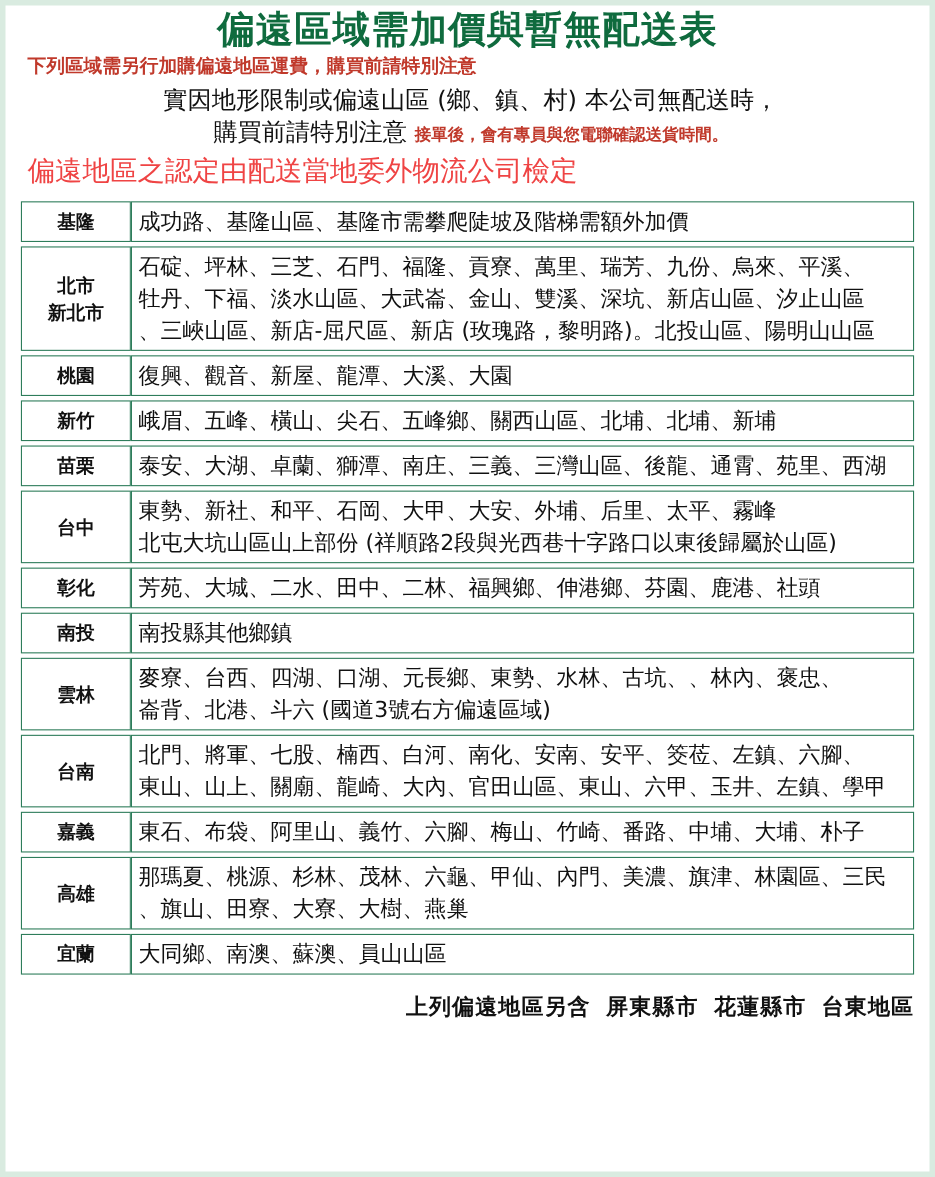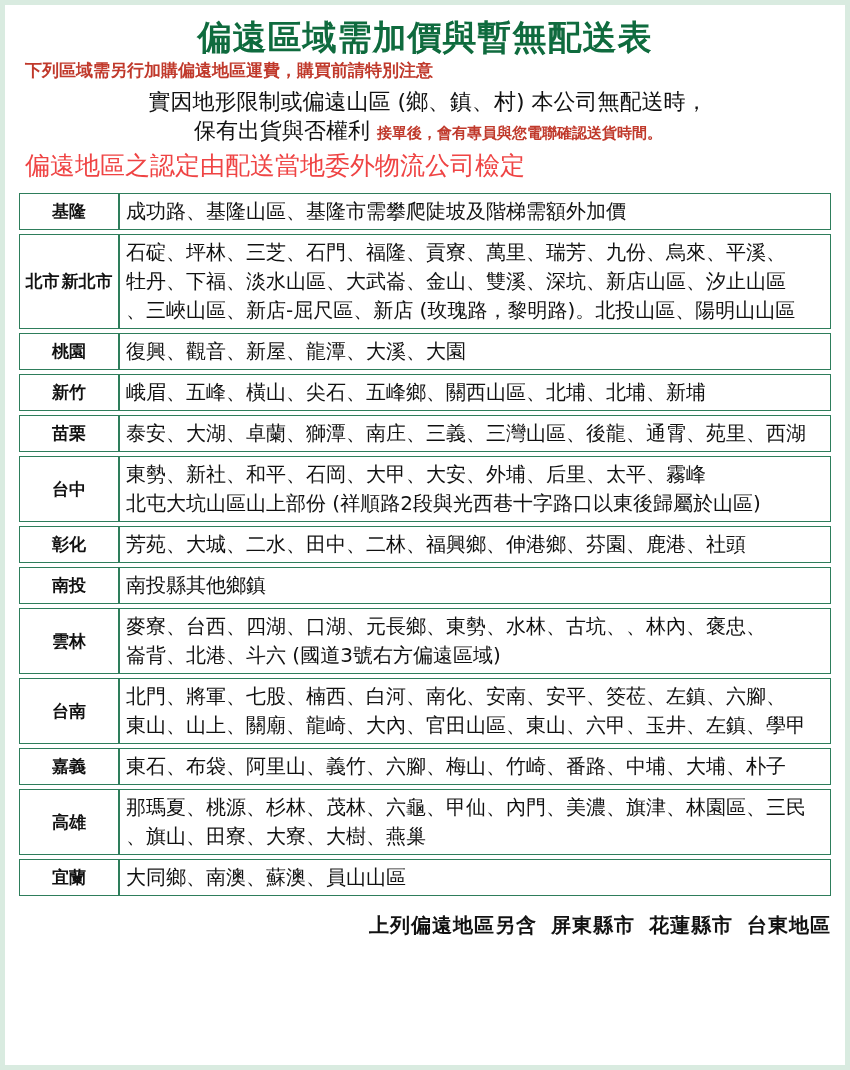--- a/index.html
+++ b/index.html
@@ -22,21 +22,21 @@
     border: 5px solid #d9ebe0;
     background: #ffffff;
     padding: 0 14px;
   }
   .title {
     text-align: center;
     font-size: 34px;
     font-weight: bold;
     color: #0f6b3e;
     letter-spacing: 1px;
-    margin-top: 14px;
+    margin-top: 4px;
     margin-bottom: 4px;
     line-height: 1.1;
   }
   .subtitle {
     font-size: 17px;
     font-weight: bold;
     color: #c0392b;
     margin: 4px 0 6px 6px;
     line-height: 1.2;
   }
@@ -84,20 +84,21 @@
     line-height: 1.45;
     color: #111111;
     letter-spacing: 0px;
   }
   td.areas .line {
     display: block;
     white-space: nowrap;
   }
   .region-stack {
     display: flex;
+    flex-direction: column;
     gap: 2px;
     align-items: center;
     justify-content: center;
   }
   .footer {
     text-align: right;
     font-size: 20px;
     font-weight: bold;
     color: #111111;
     margin-top: 12px;
@@ -112,21 +113,21 @@
 <body>
 
 <div class="page">
 
   <div class="title">偏遠區域需加價與暫無配送表</div>
 
   <div class="subtitle">下列區域需另行加購偏遠地區運費，購買前請特別注意</div>
 
   <div class="para">實因地形限制或偏遠山區 (鄉、鎮、村) 本公司無配送時，</div>
   <div class="para">
-    <span>保有出貨與否權利</span>
+    <span>購買前請特別注意</span>
     <span class="small-red">接單後，會有專員與您電聯確認送貨時間。</span>
   </div>
 
   <div class="notice">偏遠地區之認定由配送當地委外物流公司檢定</div>
 
   <table class="zones">
     <tbody>
       <tr>
         <td class="region">基隆</td>
         <td class="areas">

